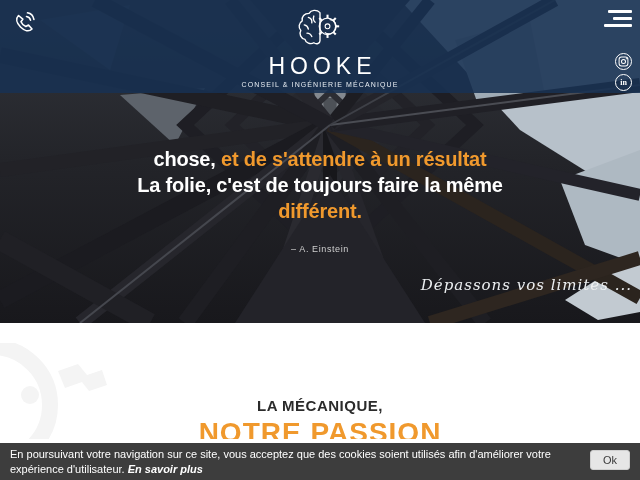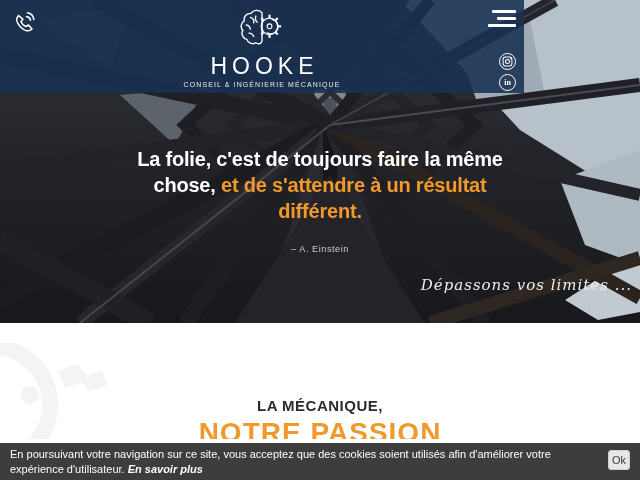--- a/index.html
+++ b/index.html
@@ -6,21 +6,21 @@
   html,body { width:640px; height:480px; overflow:hidden; }
   body { font-family:"Liberation Sans", sans-serif; background:#fff; position:relative; }
 
   .page { position:relative; width:640px; height:480px; overflow:hidden; }
 
   
   .hero { position:absolute; top:0; left:0; width:640px; height:323px; overflow:hidden; background:#1c1c20; }
   .hero-art { position:absolute; top:0; left:0; width:100%; height:100%; display:block; }
 
   
-  .site-header { position:absolute; top:0; left:0; width:524px; height:93px;
+  .site-header { position:absolute; top:0; left:0; width:640px; height:93px;
                  background:rgba(24,49,82,0.88); z-index:5; }
 
   .phone-btn { position:absolute; left:10px; top:9px; width:28px; height:28px; cursor:pointer; }
   .phone-btn svg { width:100%; height:100%; }
 
   .hamburger { position:absolute; right:8px; top:10px; width:30px; cursor:pointer; }
   .hamburger i { display:block; height:3px; background:#fff; margin:0 0 4px auto; border-radius:1px; }
   .hamburger i:nth-child(1){ width:24px; }
   .hamburger i:nth-child(2){ width:19px; }
   .hamburger i:nth-child(3){ width:28px; margin-bottom:0; }
@@ -50,21 +50,21 @@
   .intro { position:absolute; top:323px; left:0; width:640px; height:116px; background:#ffffff; overflow:hidden; }
   .watermark { position:absolute; left:0; top:20px; width:115px; height:125px; }
   .intro-sub { margin-top:74px; text-align:center; color:#2b2b2b; font-size:15px; font-weight:700; letter-spacing:0.5px; }
   .intro-title { margin-top:3px; text-align:center; color:#f0992d; font-size:28px; font-weight:700; letter-spacing:1px; }
 
   
   .cookie-bar { position:absolute; left:0; bottom:0; width:640px; height:37px; background:#3d3d3d; z-index:20; }
   .cookie-bar p { color:#fff; font-size:11px; line-height:15px; padding:4px 48px 4px 10px; }
   .cookie-bar a { color:#fff; font-weight:700; text-decoration:none; cursor:pointer;font-style:italic; }
   .cookie-ok { position:absolute; right:10px; top:7px; background:#e6e6e6; color:#3a3a3a;
-               border:1px solid #cfcfcf; border-radius:3px; font-size:11px; padding:3px 3px;
+               border:1px solid #cfcfcf; border-radius:3px; font-size:11px; padding:3px 12px;
                font-family:"Liberation Sans", sans-serif; cursor:pointer; }
 </style>
 </head>
 <body>
 
 <div class="page">
 
   <section class="hero">
 
     <svg class="hero-art" viewBox="0 0 640 323" preserveAspectRatio="none">
@@ -173,22 +173,22 @@
             <circle cx="9.1" cy="2.9" r="0.6" fill="#fff" stroke="none"></circle>
           </svg>
         </a>
         <a class="social linkedin">
           <span>in</span>
         </a>
       </div>
     </header>
 
     <div class="quote">
+      <div class="qline"><span class="qw">chose,</span><span class="qo"> et de s'attendre à un résultat</span></div>
       <div class="qline"><span class="qw">La folie, c'est de toujours faire la même</span><span class="qo"></span></div>
-      <div class="qline"><span class="qw">chose,</span><span class="qo"> et de s'attendre à un résultat</span></div>
       <div class="qline"><span class="qw"></span><span class="qo">différent.</span></div>
       <div class="attrib">– A. Einstein</div>
     </div>
 
     <div class="script-tagline">Dépassons vos limites ...</div>
   </section>
 
   <section class="intro">
     <svg class="watermark" viewBox="0 0 115 125">
       <circle cx="-8" cy="62" r="58" fill="none" stroke="#f4f4f4" stroke-width="16"></circle>

